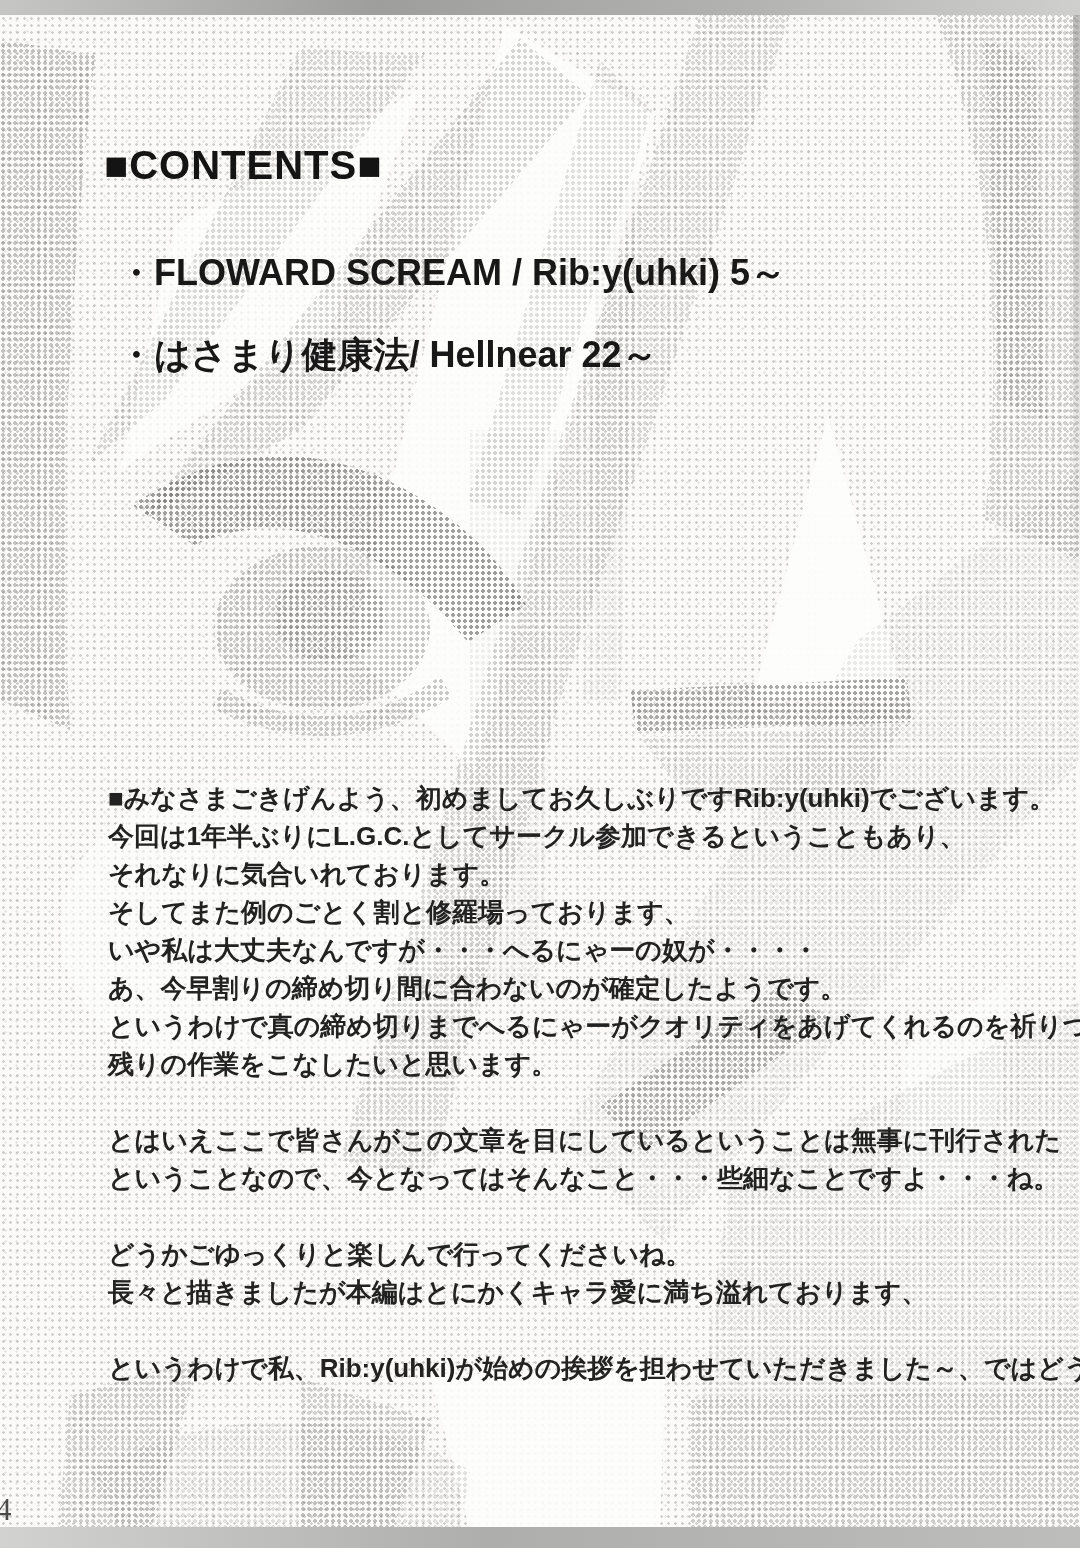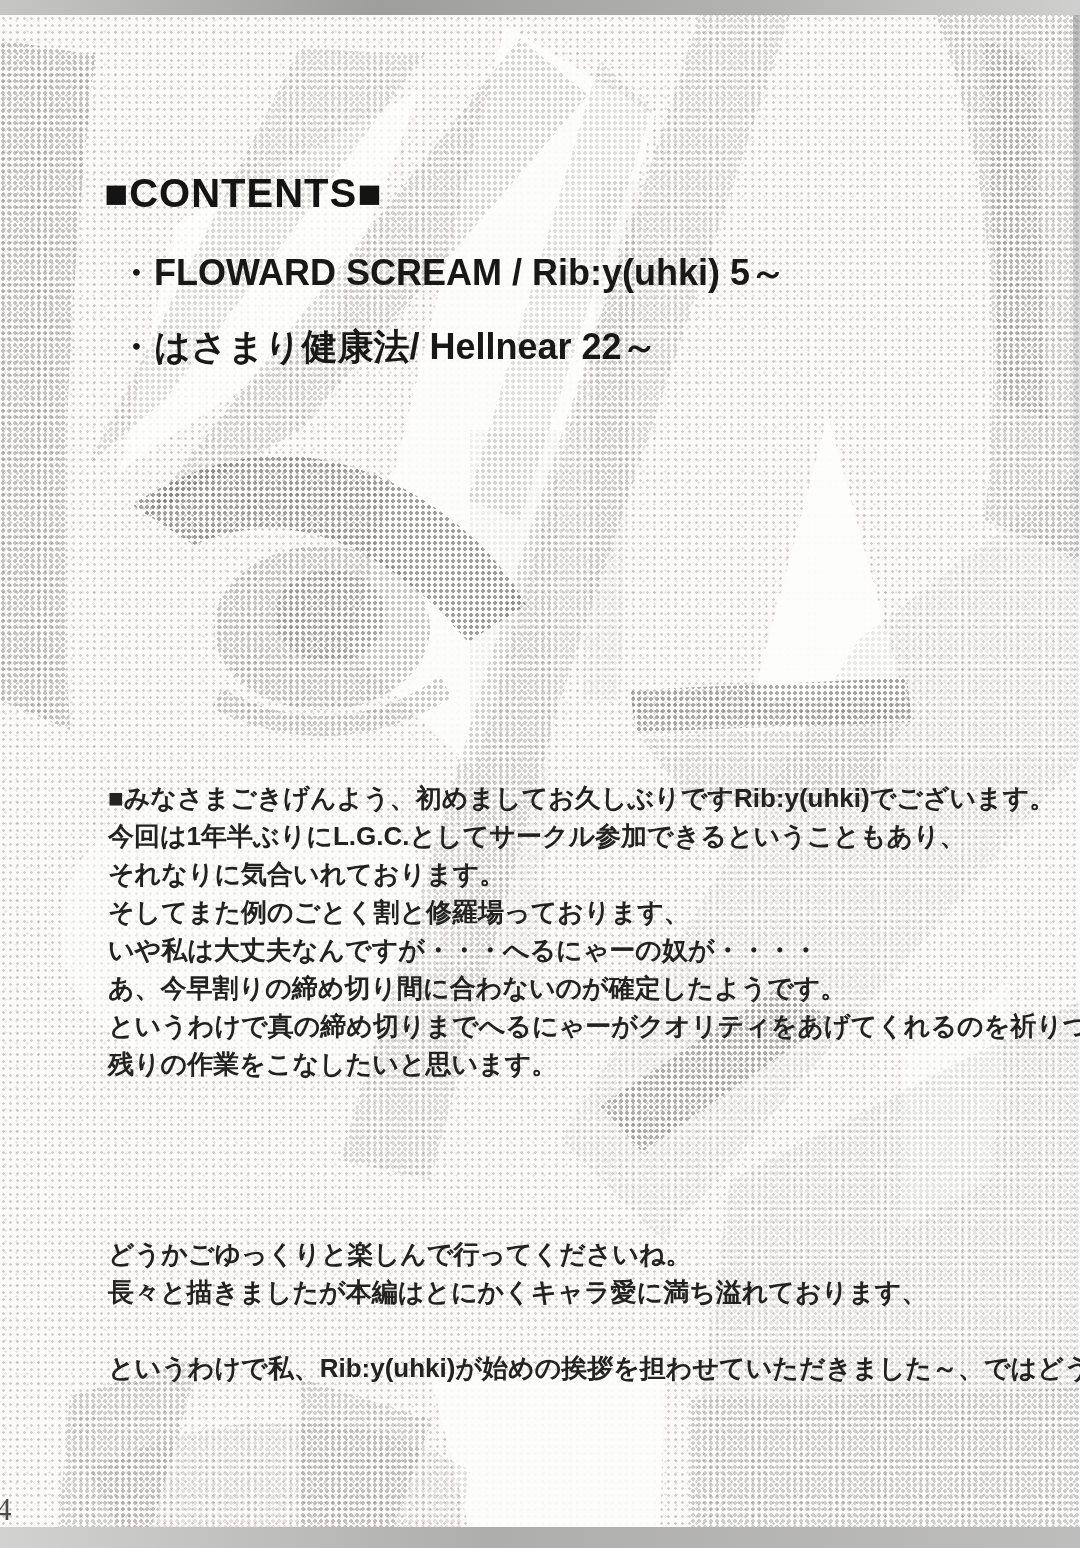--- a/index.html
+++ b/index.html
@@ -23,24 +23,24 @@
     background-size:7px 7px,11px 11px;}
   
   .bg-svg{position:absolute;left:0;top:0;width:1080px;height:1548px;}
   .bg-shapes{
     -webkit-mask-image:radial-gradient(circle,#000 1.6px,transparent 2px);
     -webkit-mask-size:6px 6px;
     mask-image:radial-gradient(circle,#000 1.6px,transparent 2px);
     mask-size:6px 6px;}
   
   .txt{position:absolute;color:#1d1d1d;white-space:nowrap;z-index:5;}
-  .contents-title{left:104px;top:143px;font-size:40px;font-weight:800;letter-spacing:1px;color:#141414;margin-top:28px;}
+  .contents-title{left:104px;top:143px;font-size:40px;font-weight:800;letter-spacing:1px;color:#141414;}
   .toc{left:118px;font-size:36px;font-weight:800;color:#181818;letter-spacing:0;}
   .toc-1{top:249px;}
-  .toc-2{top:323px;}
+  .toc-2{top:331px;}
   .para{position:absolute;left:108px;z-index:5;}
   .para .line{font-size:26px;line-height:38px;font-weight:600;color:#222;white-space:nowrap;}
   .para-1{top:779px;}
   .para-2{top:1121px;}
   .para-3{top:1235px;}
   .para-4{top:1349px;}
   .page-number{left:-4px;top:1492px;font-size:31px;font-weight:400;color:#4a4a4a;
     font-family:"Liberation Serif","DejaVu Serif",serif;}
 </style>
 </head>
@@ -107,20 +107,24 @@
     <div class="line">■みなさまごきげんよう、初めましてお久しぶりですRib:y(uhki)でございます。</div>
     <div class="line">今回は1年半ぶりにL.G.C.としてサークル参加できるということもあり、</div>
     <div class="line">それなりに気合いれております。</div>
     <div class="line">そしてまた例のごとく割と修羅場っております、</div>
     <div class="line">いや私は大丈夫なんですが・・・へるにゃーの奴が・・・・</div>
     <div class="line">あ、今早割りの締め切り間に合わないのが確定したようです。</div>
     <div class="line">というわけで真の締め切りまでへるにゃーがクオリティをあげてくれるのを祈りつつ、</div>
     <div class="line">残りの作業をこなしたいと思います。</div>
   </div>
 
+  <div class="para para-2">
+    <div class="line">とはいえここで皆さんがこの文章を目にしているということは無事に刊行された</div>
+    <div class="line">ということなので、今となってはそんなこと・・・些細なことですよ・・・ね。</div>
+  </div>
 
   <div class="para para-3">
     <div class="line">どうかごゆっくりと楽しんで行ってくださいね。</div>
     <div class="line">長々と描きましたが本編はとにかくキャラ愛に満ち溢れております、</div>
   </div>
 
   <div class="para para-4">
     <div class="line">というわけで私、Rib:y(uhki)が始めの挨拶を担わせていただきました～、ではどうぞ！</div>
   </div>
 

